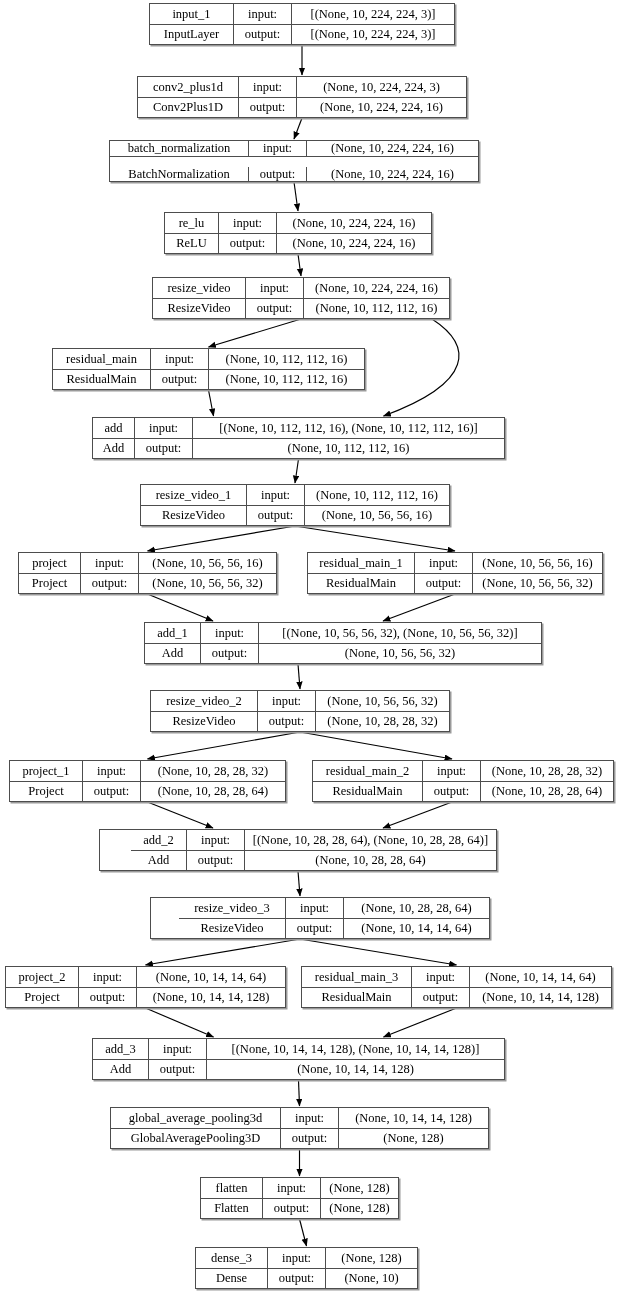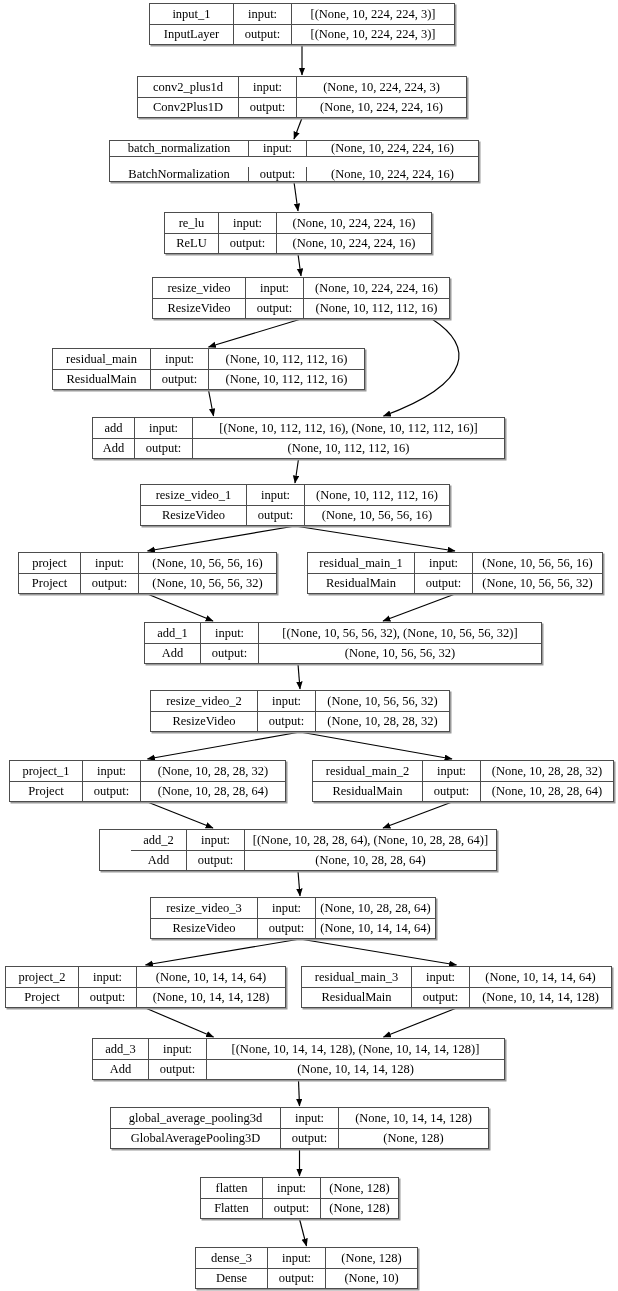--- a/index.html
+++ b/index.html
@@ -230,21 +230,21 @@
           <div class="cell c-name" style="width: 56px;">add_2</div>
           <div class="cell c-io" style="width: 58px;">input:</div>
           <div class="cell c-shape">[(None, 10, 28, 28, 64), (None, 10, 28, 28, 64)]</div>
         </div>
         <div class="row">
           <div class="cell c-name" style="width: 56px;">Add</div>
           <div class="cell c-io" style="width: 58px;">output:</div>
           <div class="cell c-shape" style="justify-content: center; flex: 1 1 auto;">(None, 10, 28, 28, 64)</div>
         </div>
       </div>
-      <div class="node" style="left: 150px; top: 897px; width: 286px; height: 42px;">
+      <div class="node" style="left: 150px; top: 897px; width: 340px; height: 42px; padding-left: 28px;">
         <div class="row top">
           <div class="cell c-name" style="width: 107px;">resize_video_3</div>
           <div class="cell c-io" style="width: 58px;">input:</div>
           <div class="cell c-shape">(None, 10, 28, 28, 64)</div>
         </div>
         <div class="row">
           <div class="cell c-name" style="width: 107px;">ResizeVideo</div>
           <div class="cell c-io" style="width: 58px;">output:</div>
           <div class="cell c-shape">(None, 10, 14, 14, 64)</div>
         </div>

